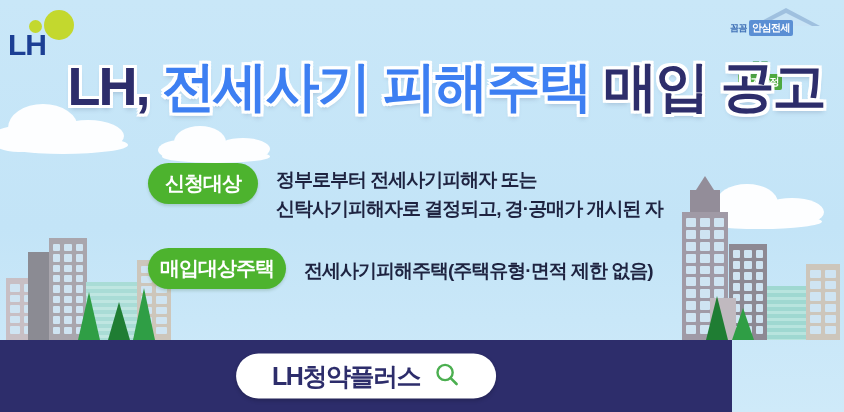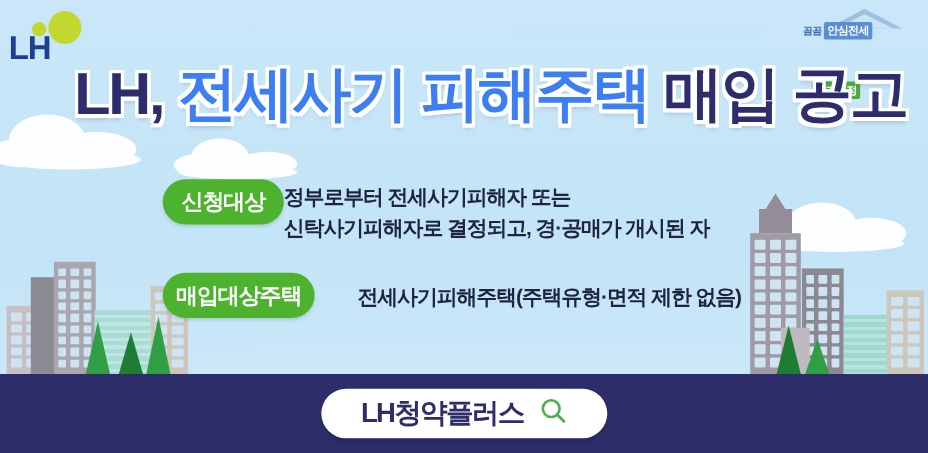--- a/index.html
+++ b/index.html
@@ -181,37 +181,38 @@
     font-weight: 800;
     letter-spacing: -1px;
     border-radius: 24px;
     padding: 7px 17px;
     text-align: center;
     box-shadow: 0 2px 3px rgba(40,90,40,.18);
     white-space: nowrap;
   }
   .pill.wide { padding: 7px 12px; }
   .info-text {
+    margin-left: 18px;
     color: #1e2340;
     font-size: 19px;
     font-weight: 700;
     letter-spacing: -1px;
     line-height: 1.55;
     padding-top: 2px;
     white-space: nowrap;
   }
   .info-text .line { display: block; }
-  .row-2 { margin-top: 24px; gap: 39px; }
+  .row-2 { margin-top: 24px; }
   .row-2 .info-text { padding-top: 8px; }
 
   
   #bottom-bar {
     position: absolute;
     left: 0; bottom: 0;
-    width: 844px;
+    width: 732px;
     height: 72px;
     background: #2d2d6b;
   }
   #cta {
     position: absolute;
     left: 50%;
     top: 50%;
     transform: translate(-50%, -50%);
     display: flex;
     align-items: center;

